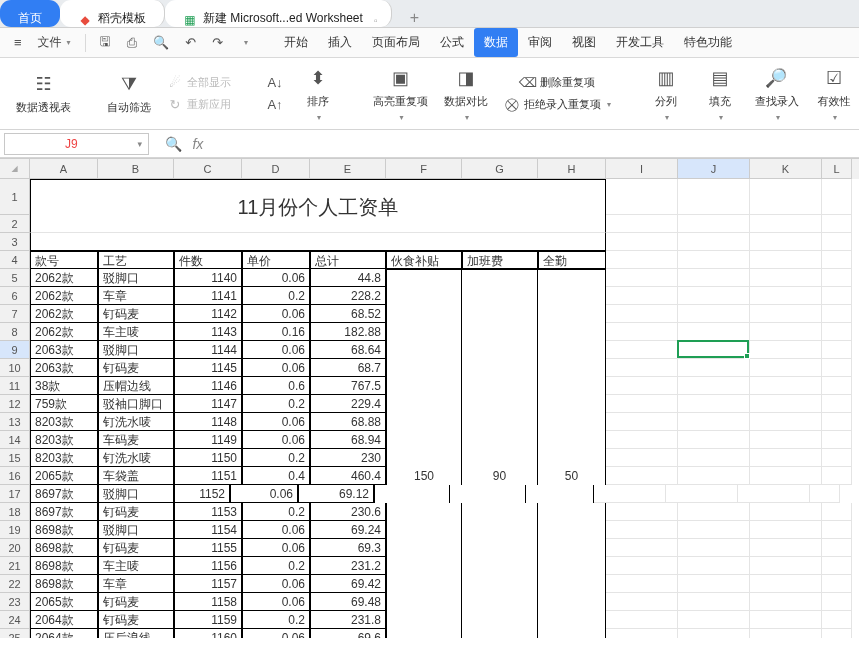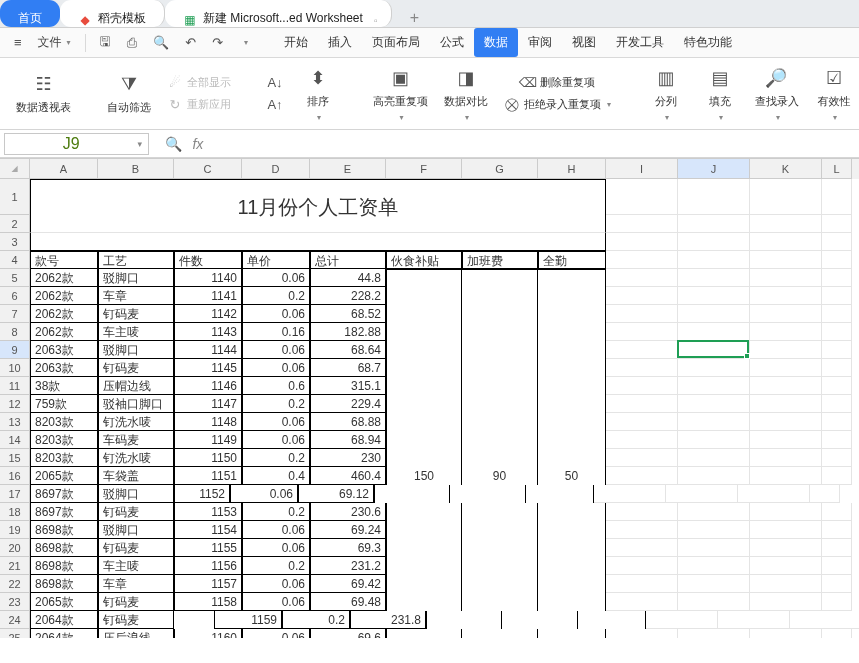--- a/index.html
+++ b/index.html
@@ -36,21 +36,21 @@
 .rb-btn.disabled .lbl, .rb-btn.disabled .ic { color:#bbb; }
 .rb-stack { display:flex; flex-direction:column; gap:2px; }
 .ic-green { color:#3ba55c; }
 .ic-blue { color:#317ef3; }
 .ic-orange { color:#e88b2e; }
 .drop::after { content:"▾"; font-size:8px; margin-left:2px; color:#888;}
 
 
 .fx-row { display:flex; align-items:center; height:28px; border-bottom:1px solid #d5d5d5; }
 .name-box { width:145px; height:22px; margin:0 4px; border:1px solid #c8c8c8; display:flex; align-items:center; padding:0 6px 0 0; background:#fff;}
-.name-box input { border:none; outline:none; width:100%; font-size:16px; text-align:center; color:#4d7c0f; }
+.name-box input { border:none; outline:none; width:100%; font-size:12px; text-align:center; color:#ef4444; }
 .name-box .dd { font-size:9px; color:#888; cursor:pointer;}
 .fx-tools { display:flex; align-items:center; gap:10px; padding:0 12px; color:#888;}
 .fx-tools span { cursor:pointer; font-size:14px; }
 .fx-input { flex:1; height:22px; border:none; outline:none; font-size:12px; padding:0 6px;}
 
 
 .grid-wrap { position:relative; height:480px; overflow:hidden; border-top:1px solid #ccc;}
 .col-hdrs { display:flex; position:sticky; top:0; background:#f1f1f1;}
 .corner { width:30px; height:20px; border-right:1px solid #ccc; border-bottom:1px solid #ccc; background:#f1f1f1; display:flex; align-items:center; justify-content:center; }
 .col-h { height:20px; border-right:1px solid #ccc; border-bottom:1px solid #ccc; background:#f1f1f1; text-align:center; line-height:20px; font-size:11px; color:#555;}
@@ -397,21 +397,21 @@
           <div class="cell " style="width: 72px;"></div>
           <div class="cell " style="width: 72px;"></div>
           <div class="cell " style="width: 72px;"></div>
           <div class="cell " style="width: 30px;"></div>
         </div>
         <div class="row ">
           <div class="cell tb-l tb-r tb-bot" style="width: 68px;">38款</div>
           <div class="cell tb-l tb-r tb-bot" style="width: 76px;">压帽边线</div>
           <div class="cell r tb-l tb-r tb-bot" style="width: 68px;">1146</div>
           <div class="cell r tb-l tb-r tb-bot" style="width: 68px;">0.6</div>
-          <div class="cell r tb-l tb-r tb-bot" style="width: 76px;">315.1</div>
+          <div class="cell r tb-l tb-r tb-bot" style="width: 76px;">767.5</div>
           <div class="cell tb-r tb-l" style="width: 76px; border-bottom: none; border-top: none;"></div>
           <div class="cell tb-r" style="width: 76px; border-bottom: none; border-top: none;"></div>
           <div class="cell tb-r" style="width: 68px; border-bottom: none; border-top: none;"></div>
           <div class="cell " style="width: 72px;"></div>
           <div class="cell " style="width: 72px;"></div>
           <div class="cell " style="width: 72px;"></div>
           <div class="cell " style="width: 30px;"></div>
         </div>
         <div class="row ">
           <div class="cell tb-l tb-r tb-bot" style="width: 68px;">759款</div>
@@ -577,21 +577,21 @@
           <div class="cell tb-r" style="width: 76px; border-bottom: none; border-top: none;"></div>
           <div class="cell tb-r" style="width: 68px; border-bottom: none; border-top: none;"></div>
           <div class="cell " style="width: 72px;"></div>
           <div class="cell " style="width: 72px;"></div>
           <div class="cell " style="width: 72px;"></div>
           <div class="cell " style="width: 30px;"></div>
         </div>
         <div class="row ">
           <div class="cell tb-l tb-r tb-bot" style="width: 68px;">2064款</div>
           <div class="cell tb-l tb-r tb-bot" style="width: 76px;">钉码麦</div>
-          <div class="cell r tb-l tb-r tb-bot" style="width: 68px; margin-left: 40px;">1159</div>
+          <div class="cell r tb-l tb-r tb-bot" style="width: 68px;">1159</div>
           <div class="cell r tb-l tb-r tb-bot" style="width: 68px;">0.2</div>
           <div class="cell r tb-l tb-r tb-bot" style="width: 76px; padding-left: 39px;">231.8</div>
           <div class="cell tb-r tb-l" style="width: 76px; border-bottom: none; border-top: none;"></div>
           <div class="cell tb-r" style="width: 76px; border-bottom: none; border-top: none;"></div>
           <div class="cell tb-r" style="width: 68px; border-bottom: none; border-top: none;"></div>
           <div class="cell " style="width: 72px;"></div>
           <div class="cell " style="width: 72px;"></div>
           <div class="cell " style="width: 72px;"></div>
           <div class="cell " style="width: 30px;"></div>
         </div>

